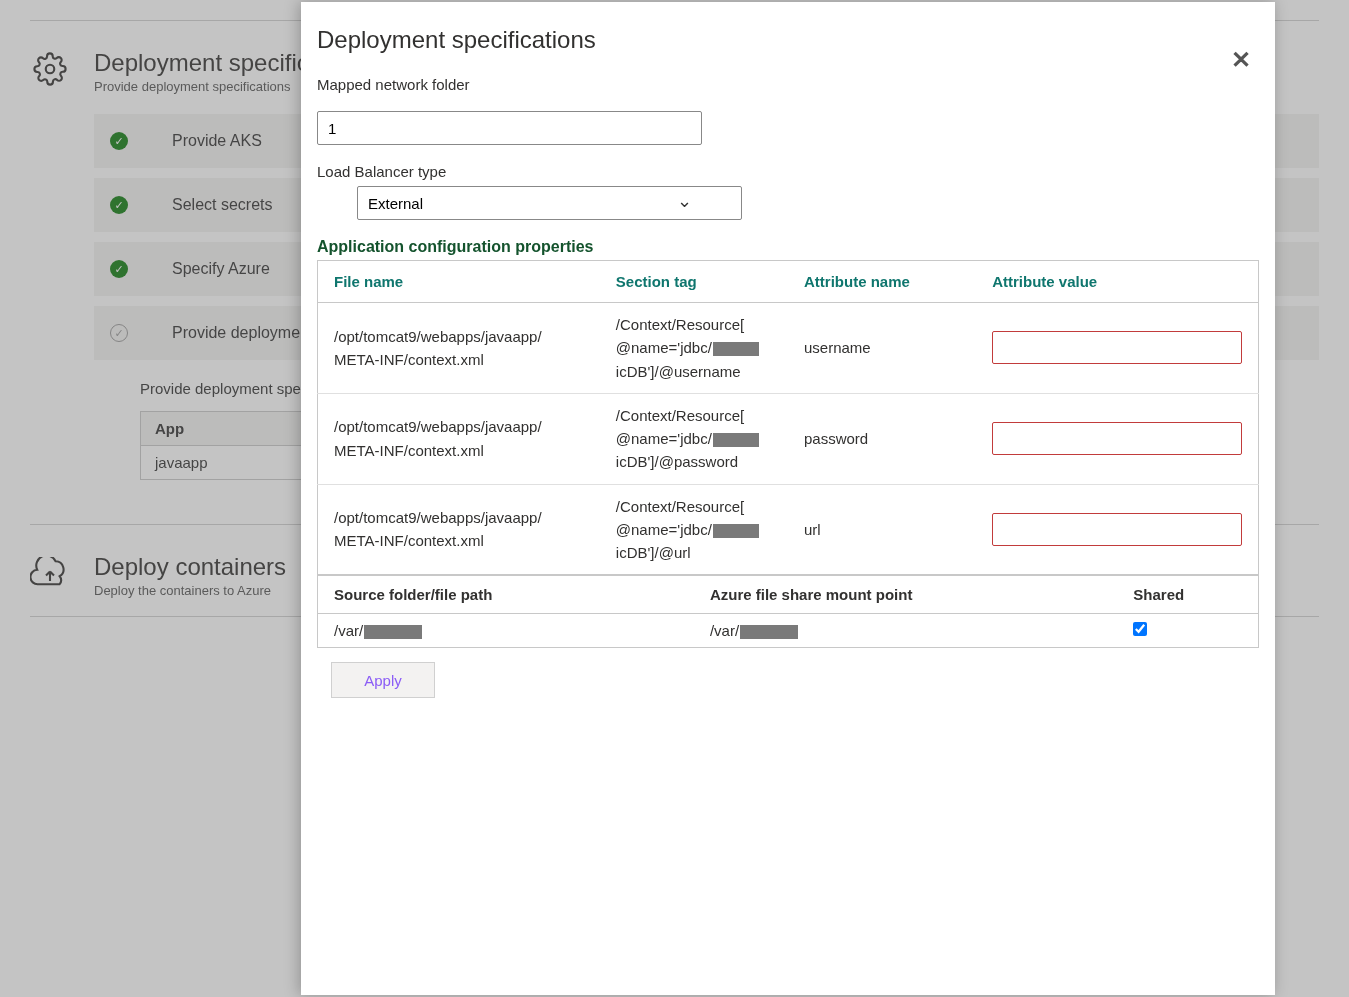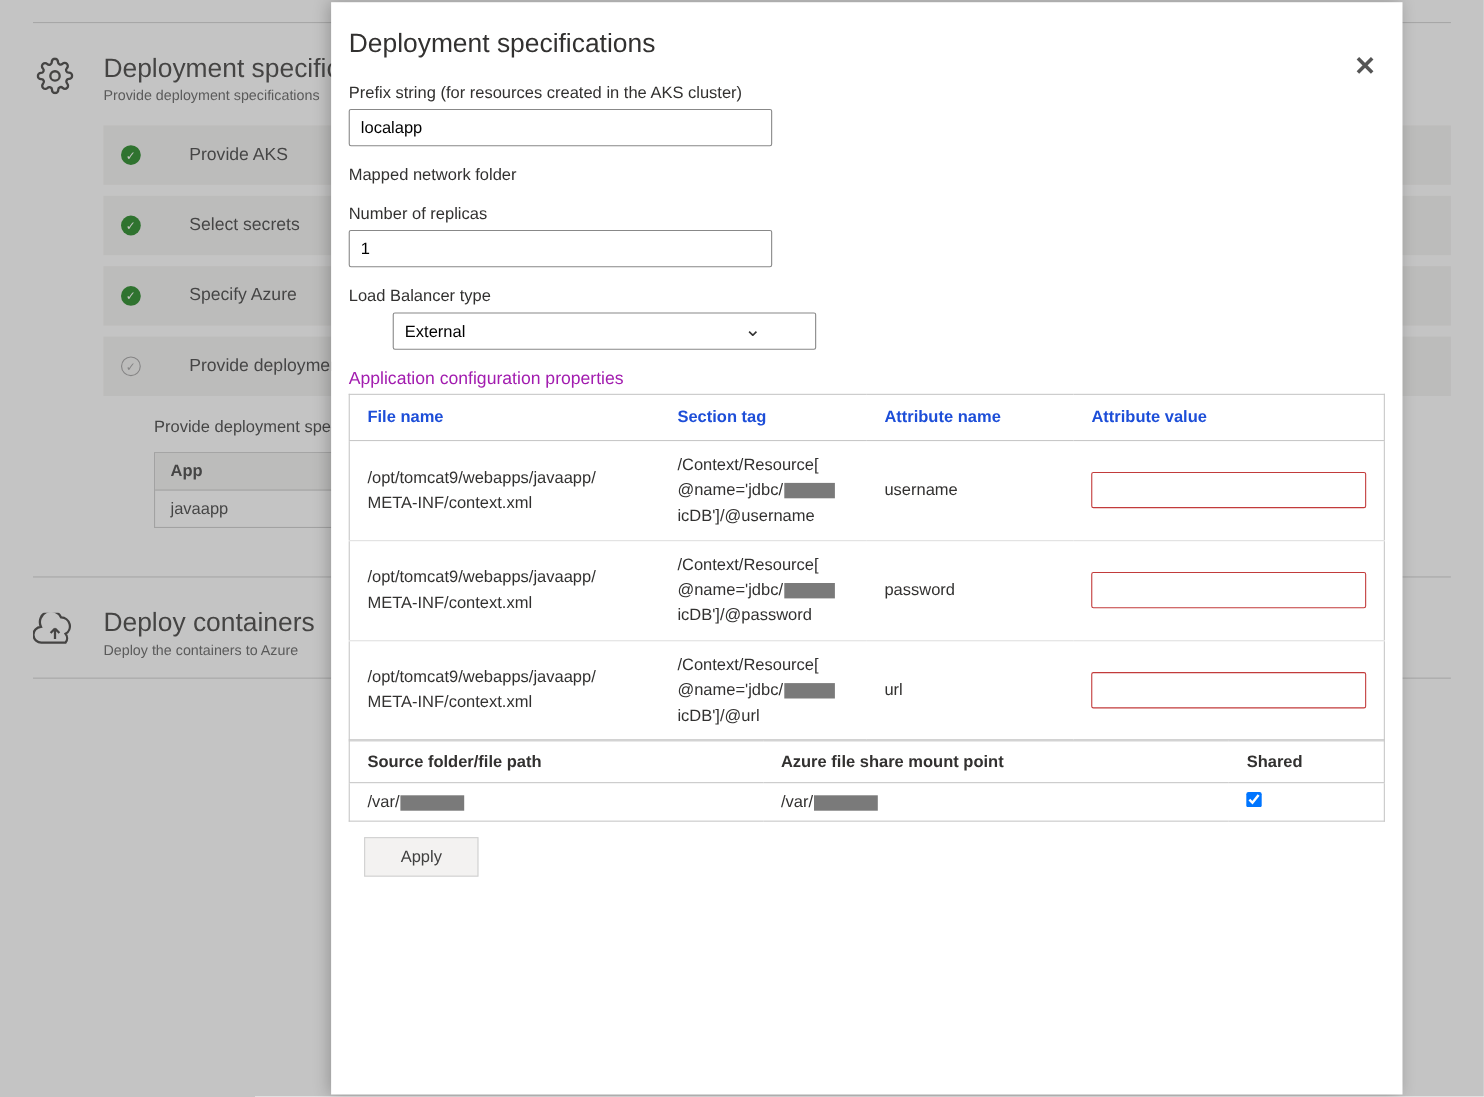--- a/index.html
+++ b/index.html
@@ -172,36 +172,36 @@
     position: absolute;
     right: 10px;
     top: 4px;
     font-size: 18px;
     color: #333;
     pointer-events: none;
   }
 
   .section-heading {
     font-size: 16px;
-    font-weight: 400;
-    color: #a21caf;
+    font-weight: 700;
+    color: #14532d;
     margin-top: 14px;
     margin-bottom: 4px;
   }
 
   .config-table {
     width: 100%;
     border: 1px solid #c8c8c8;
     border-collapse: collapse;
     background: #fff;
   }
   .config-table th {
     text-align: left;
     font-weight: 600;
-    color: #1d4ed8;
+    color: #0f766e;
     padding: 12px 16px;
     font-size: 15px;
     border-bottom: 1px solid #c8c8c8;
   }
   .config-table td {
     padding: 10px 16px;
     font-size: 15px;
     border-top: 1px solid #e0e0e0;
     vertical-align: middle;
     color: #323130;
@@ -250,21 +250,21 @@
     font-size: 15px;
     border-top: 1px solid #e0e0e0;
     vertical-align: middle;
   }
   .apply-btn {
     margin: 14px 0 0 14px;
     width: 104px;
     height: 36px;
     background: #f3f2f1;
     border: 1px solid #d0d0d0;
-    color: #404040;
+    color: #8b5cf6;
     font-size: 15px;
     font-family: inherit;
     cursor: not-allowed;
   }
   .chk {
     width: 14px;
     height: 14px;
   }
 </style>
 </head>
@@ -324,31 +324,26 @@
   </div>
 </div>
 
 <div class="overlay-mask"></div>
 
 <div class="modal">
   <div class="close-btn">✕</div>
   <div class="modal-inner">
     <div class="modal-title">Deployment specifications</div>
 
-    <div class="field">
-      <label class="field-label">Prefix string (for resources created in the AKS cluster)</label>
-      <input class="field-input" value="localapp" style="">
-    </div>
 
     <div class="field">
       <label class="field-label">Mapped network folder</label>
     </div>
 
     <div class="field">
-      <label class="field-label">Number of replicas</label>
       <input class="field-input" value="1" style="">
     </div>
 
     <div class="field">
       <label class="field-label">Load Balancer type</label>
       <div class="select-wrap">
         <select class="field-select">
           <option>External</option>
         </select>
       </div>

